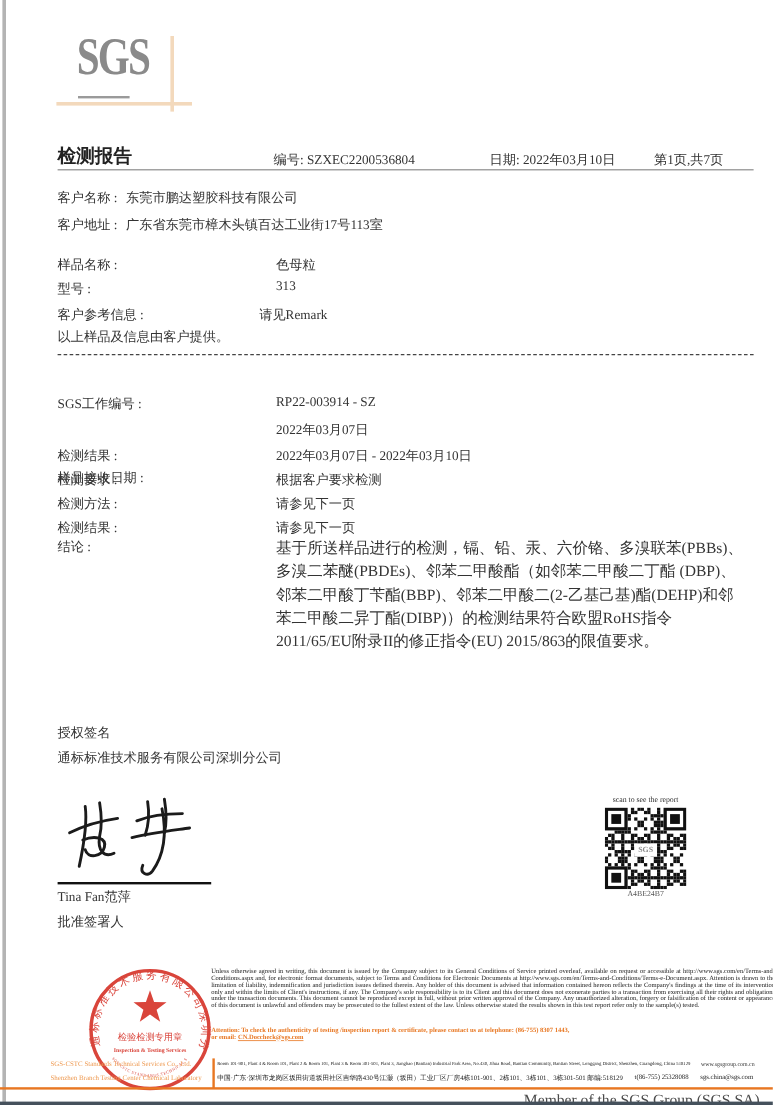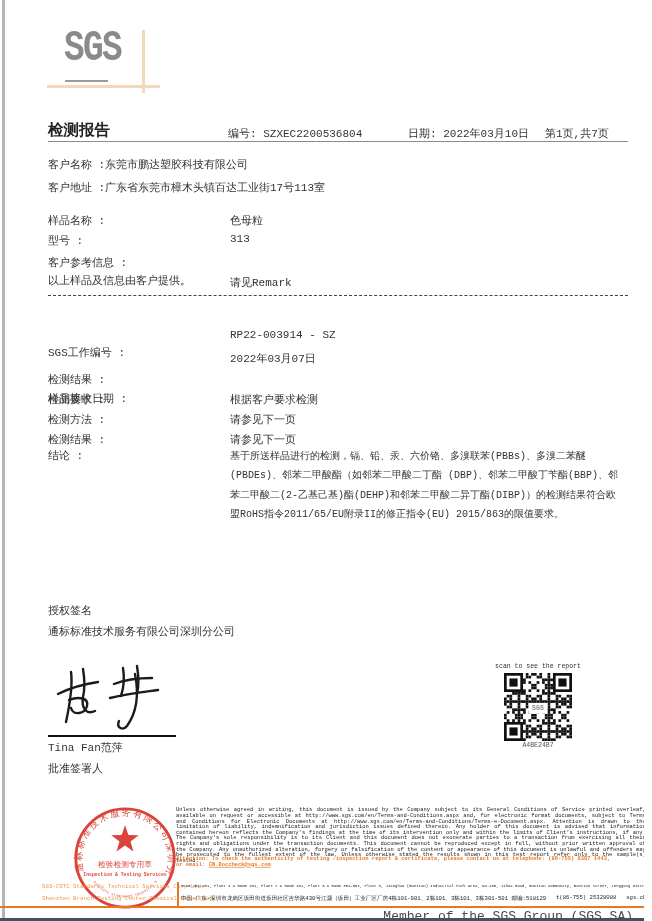--- a/index.html
+++ b/index.html
@@ -1,28 +1,28 @@
 <!DOCTYPE html>
 <html><head>
 <meta charset="utf-8">
 <style>
   html,body{margin:0;padding:0;background:#fff;}
   .page{position:relative;width:644px;height:921px;background:#fff;overflow:hidden;
-        font-family:Liberation Mono, monospace;color:#333;}
+        font-family:Liberation Serif, serif;color:#333;}
   .t{position:absolute;left:48px;font-size:11px;color:#333;white-space:nowrap;}
   .b{font-weight:bold;}
   
   .logo{position:absolute;left:64px;top:26px;font-size:44px;font-weight:bold;color:#8a8a8a;
         letter-spacing:-2px;transform:scaleX(.78);transform-origin:0 0;line-height:1;}
   .logo-underline{position:absolute;left:65px;top:80px;width:43px;height:2px;background:#9a9a9a;}
   .tan-h{position:absolute;left:47px;top:85px;width:113px;height:3px;background:#f3d9bc;}
   .tan-v{position:absolute;left:142px;top:30px;width:3px;height:63px;background:#f3d9bc;}
   .hdr-rule{position:absolute;left:48px;top:141px;width:580px;height:1px;background:#8c8c8c;}
   .dashed{position:absolute;left:48px;top:295px;width:580px;border-top:1px dashed #444;}
-  .para{position:absolute;left:230px;top:447px;width:392px;font-size:10px;line-height:19.3px;color:#333;}
+  .para{position:absolute;left:230px;top:447px;width:392px;font-size:13px;line-height:19.3px;color:#333;}
   .sig-line{position:absolute;left:48px;top:735px;width:128px;height:2px;background:#111;}
   .sig-svg{position:absolute;left:52px;top:658px;}
   .sig-svg path{fill:none;stroke:#1b1b1b;stroke-width:2.4;stroke-linecap:round;}
   
   .qr-caption{position:absolute;left:489px;top:663px;width:98px;text-align:center;font-size:6.5px;color:#333;}
   .qr{position:absolute;left:504px;top:673px;}
   .qr-code-text{position:absolute;left:489px;top:742px;width:98px;text-align:center;font-size:6.5px;color:#555;}
   
   .stamp{position:absolute;left:72px;top:805px;opacity:.93;}
   
@@ -73,29 +73,30 @@
   <span class="t" style="top:157px;">客户名称 :</span>
   <span class="t" style="left:105px;top:157px;">东莞市鹏达塑胶科技有限公司</span>
   <span class="t" style="top:180px;">客户地址 :</span>
   <span class="t" style="left:105px;top:180px;">广东省东莞市樟木头镇百达工业街17号113室</span>
 
   <span class="t" style="top:213px;">样品名称 :</span>
   <span class="t" style="left:230px;top:213px;">色母粒</span>
   <span class="t" style="top:233px;">型号 :</span>
   <span class="t" style="left:230px;top:233px;">313</span>
   <span class="t" style="top:255px;">客户参考信息 :</span>
-  <span class="t" style="left:230px;top:255px;margin-top:20px;">请见Remark</span>
+  <span class="t" style="left:216px;top:255px;">请见Remark</span>
   <span class="t" style="top:273px;">以上样品及信息由客户提供。</span>
   <div class="dashed"></div>
 
-  <span class="t" style="top:345px;">SGS工作编号 :</span>
+  <span class="t" style="top:329px;">SGS工作编号 :</span>
   <span class="t" style="left:230px;top:329px;">RP22-003914 - SZ</span>
   <span class="t" style="top:351px;margin-top:40px;">样品接收日期 :</span>
   <span class="t" style="left:230px;top:351px;">2022年03月07日</span>
   <span class="t" style="top:372px;">检测结果 :</span>
+  <span class="t" style="left:230px;top:372px;">2022年03月07日 - 2022年03月10日</span>
   <span class="t" style="top:392px;">检测要求 :</span>
   <span class="t" style="left:230px;top:392px;">根据客户要求检测</span>
   <span class="t" style="top:412px;">检测方法 :</span>
   <span class="t" style="left:230px;top:412px;">请参见下一页</span>
   <span class="t" style="top:432px;">检测结果 :</span>
   <span class="t" style="left:230px;top:432px;">请参见下一页</span>
 
   <span class="t" style="top:448px;">结论 :</span>
   <div class="para">基于所送样品进行的检测，镉、铅、汞、六价铬、多溴联苯(PBBs)、多溴二苯醚(PBDEs)、邻苯二甲酸酯（如邻苯二甲酸二丁酯 (DBP)、邻苯二甲酸丁苄酯(BBP)、邻苯二甲酸二(2-乙基己基)酯(DEHP)和邻苯二甲酸二异丁酯(DIBP)）的检测结果符合欧盟RoHS指令2011/65/EU附录II的修正指令(EU) 2015/863的限值要求。</div>
 

